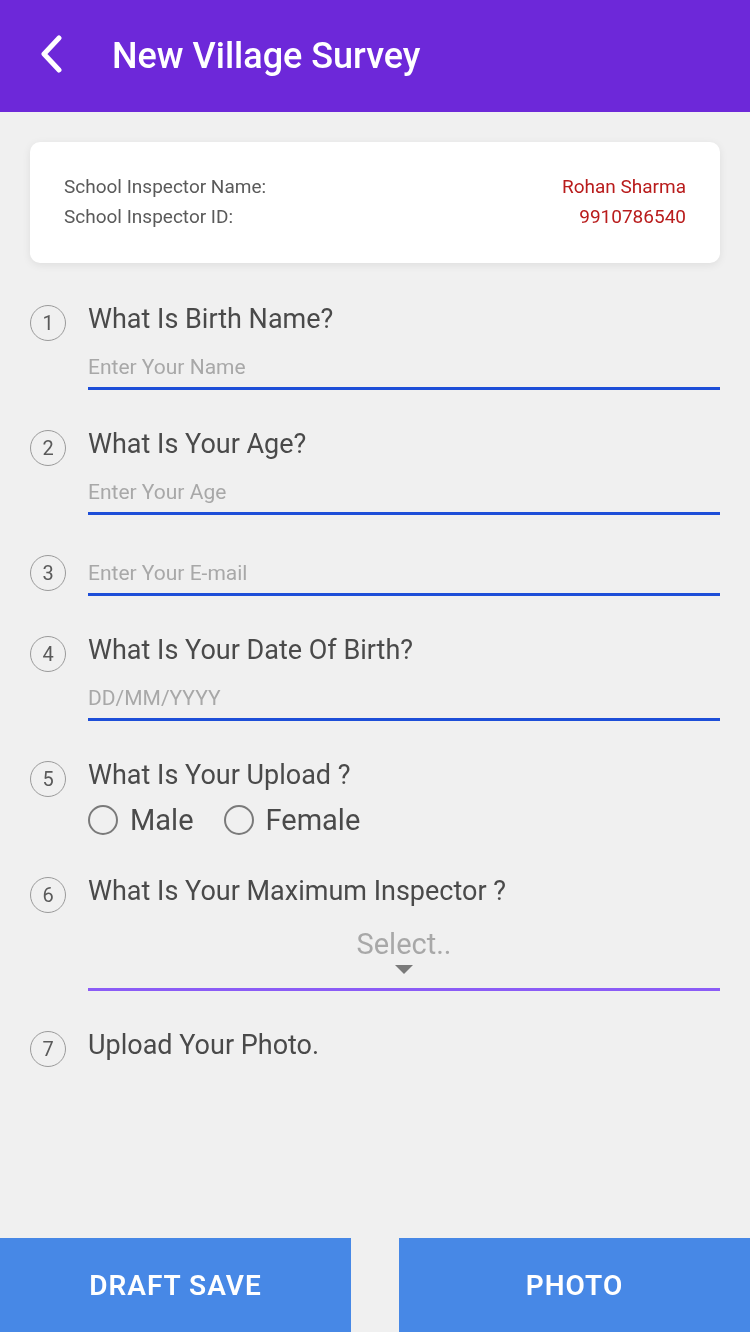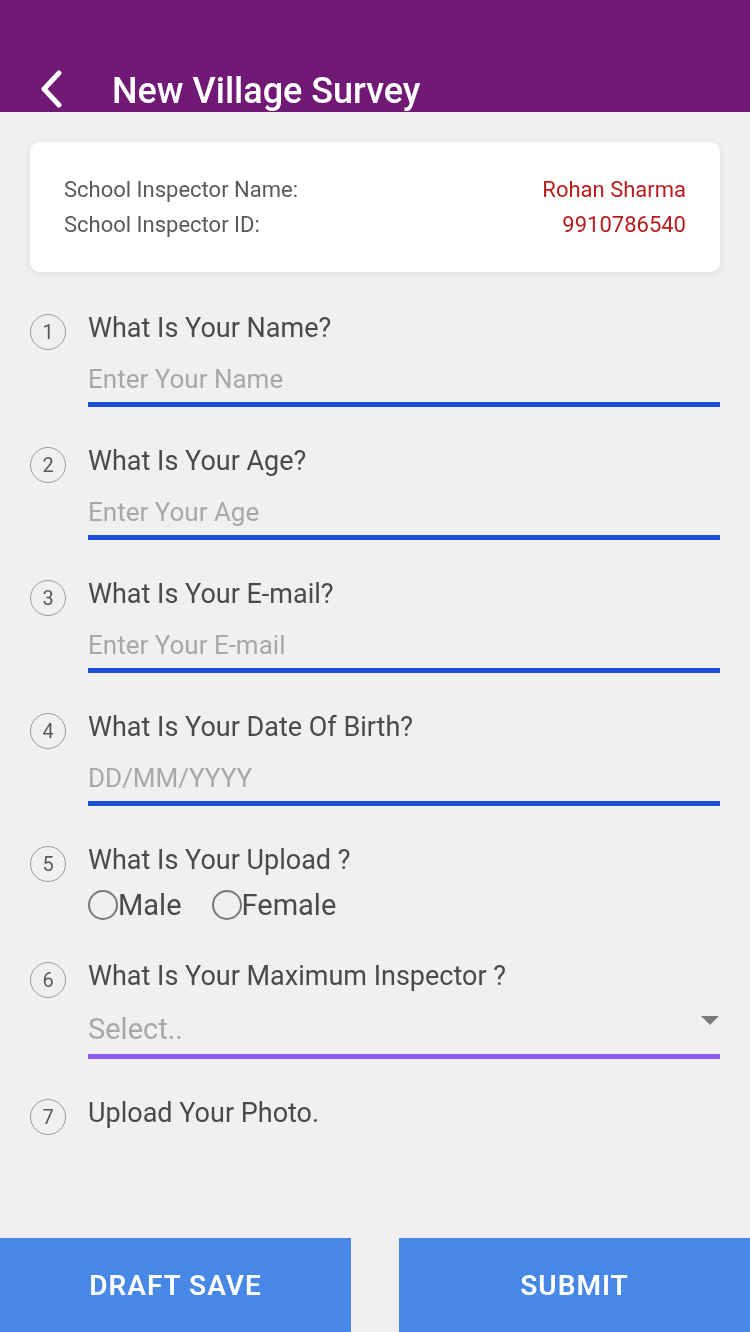--- a/index.html
+++ b/index.html
@@ -10,24 +10,24 @@
     }
     body {
       width: 750px;
       height: 1332px;
       background: #f0f0f0;
       display: flex;
       flex-direction: column;
       overflow: hidden;
     }
     .header {
-      background: #701a75;
+      background: #6d28d9;
       height: 112px;
       display: flex;
-      align-items: flex-end;
+      align-items: center;
       padding: 0 40px;
     }
     .back-arrow {
       color: white;
       margin-right: 50px;
     }
     .header-title {
       color: white;
       font-size: 36px;
       font-weight: 500;
@@ -41,21 +41,21 @@
       background: white;
       border-radius: 10px;
       padding: 30px 34px;
       box-shadow: 0 2px 8px rgba(0,0,0,0.08);
       margin-bottom: 40px;
     }
     .inspector-row {
       display: flex;
       justify-content: space-between;
       align-items: center;
-      font-size: 22px;
+      font-size: 19px;
       color: #4a4a4a;
       line-height: 1.6;
     }
     .inspector-label {
       color: #5a5a5a;
     }
     .inspector-value {
       color: #b91c1c;
       font-weight: 400;
     }
@@ -81,56 +81,59 @@
       flex: 1;
     }
     .question-label {
       font-size: 27px;
       color: #4a4a4a;
       margin-bottom: 12px;
     }
     .text-input {
       width: 100%;
       border: none;
-      border-bottom: 5px solid #1d4ed8;
-      font-size: 26px;
+      border-bottom: 3px solid #1d4ed8;
+      font-size: 21px;
       color: #000000;
       padding: 8px 0;
       background: transparent;
       outline: none;
     }
     .text-input::placeholder {
       color: #a8a8a8;
     }
     .radio-group {
       display: flex;
       gap: 30px;
       margin-top: 10px;
     }
     .radio-option {
       display: flex;
       align-items: center;
+      gap: 12px;
       cursor: pointer;
     }
     .radio-circle {
       width: 30px;
       height: 30px;
       border: 2px solid #7a7a7a;
       border-radius: 50%;
     }
     .radio-label {
       font-size: 29px;
       color: #4a4a4a;
     }
     .select-wrapper {
       display: flex;
       justify-content: space-between;
-      border-bottom: 5px solid #8b5cf6;
+      align-items: center;
+      border-bottom: 3px solid #8b5cf6;
       padding: 8px 0;
       cursor: pointer;
+      flex-direction: column;
     }
     .select-placeholder {
       font-size: 29px;
       color: #a8a8a8;
     }
     .select-arrow {
       color: #7a7a7a;
     }
     .take-photo-btn {
       background: #4788e6;
@@ -182,37 +185,36 @@
     </div>
     <div class="inspector-row">
       <span class="inspector-label">School Inspector ID:</span>
       <span class="inspector-value">9910786540</span>
     </div>
   </div>
 
   <div class="question-block">
     <div class="question-number">1</div>
     <div class="question-content">
-      <div class="question-label">What Is Your Name?</div>
+      <div class="question-label">What Is Birth Name?</div>
       <input type="text" class="text-input" placeholder="Enter Your Name" style="">
     </div>
   </div>
 
   <div class="question-block">
     <div class="question-number">2</div>
     <div class="question-content">
       <div class="question-label">What Is Your Age?</div>
       <input type="text" class="text-input" placeholder="Enter Your Age" style="">
     </div>
   </div>
 
   <div class="question-block">
     <div class="question-number">3</div>
     <div class="question-content">
-      <div class="question-label">What Is Your E-mail?</div>
       <input type="text" class="text-input" placeholder="Enter Your E-mail" style="">
     </div>
   </div>
 
   <div class="question-block">
     <div class="question-number">4</div>
     <div class="question-content">
       <div class="question-label">What Is Your Date Of Birth?</div>
       <input type="text" class="text-input" placeholder="DD/MM/YYYY" style="">
     </div>
@@ -253,14 +255,14 @@
   <div class="question-block">
     <div class="question-number">7</div>
     <div class="question-content">
       <div class="question-label">Upload Your Photo.</div>
     </div>
   </div>
 </div>
 
 <div class="footer">
   <button class="footer-btn">DRAFT SAVE</button>
-  <button class="footer-btn">SUBMIT</button>
+  <button class="footer-btn">PHOTO</button>
 </div>
 
 </body></html>

